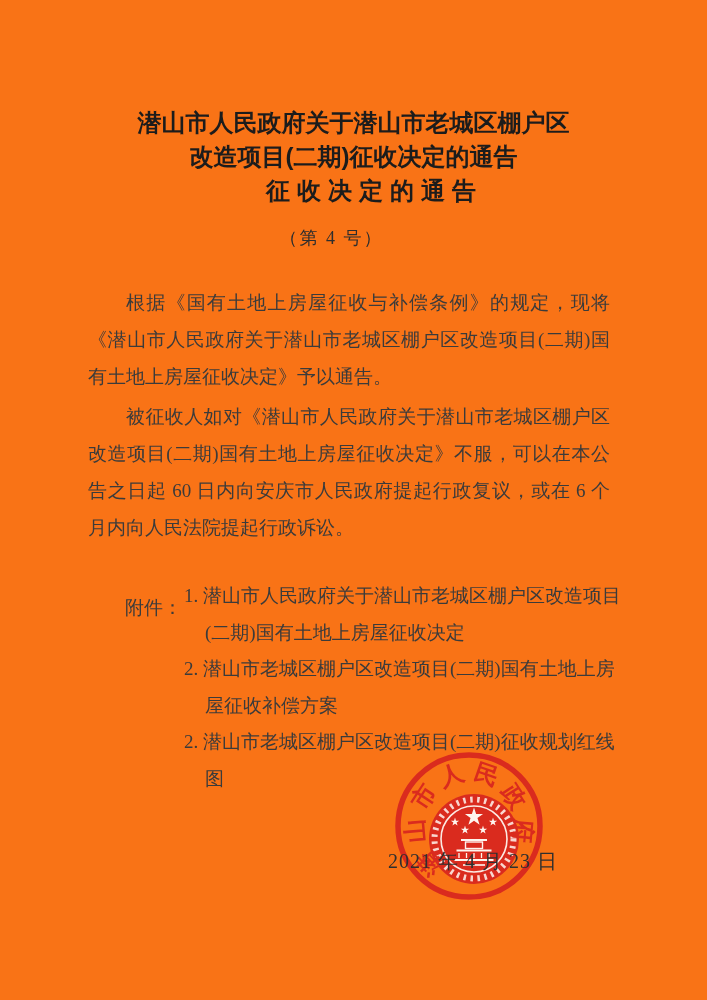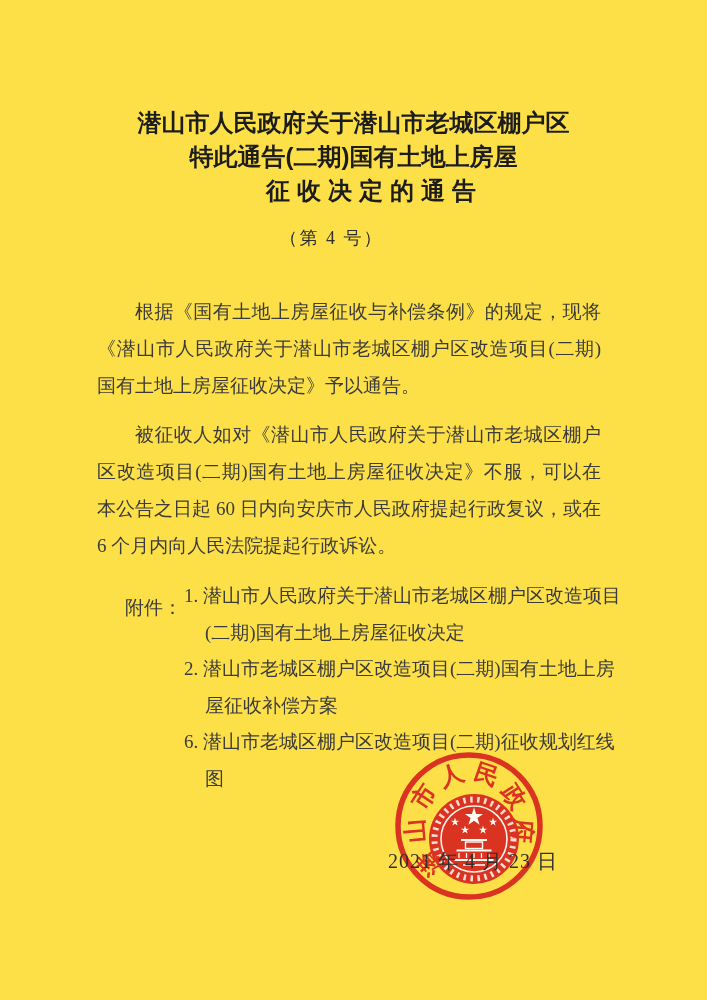--- a/index.html
+++ b/index.html
@@ -5,21 +5,21 @@
   html, body { margin: 0; padding: 0; }
   body {
     width: 707px; height: 1000px;
     background: #ffffff;
     position: relative;
     overflow: hidden;
     font-family: "Liberation Serif", "DejaVu Serif", serif;
   }
   .page {
     position: absolute; inset: 0;
-    background: #fde047;
+    background: #f97316;
   }
   
   .title {
     position: absolute; top: 106px; left: 0; width: 707px;
     text-align: center;
     font-family: "Liberation Sans", "DejaVu Sans", sans-serif;
     font-weight: 700;
     font-size: 24px;
     line-height: 34px;
     color: #1c1c1c;
@@ -36,21 +36,21 @@
     letter-spacing: 2px;
   }
   
   .bodytext {
     position: absolute; top: 281px; left: 85px; width: 528px;
     font-size: 19px;
     line-height: 37px;
     color: #3b3b3b;
     text-align: justify;
   }
-  .bodytext p { margin: 12px; text-indent: 2em; }
+  .bodytext p { margin: 3px; text-indent: 2em; }
   
   .attachments {
     position: absolute; top: 578px; left: 125px;
     display: flex; align-items: flex-start;
     font-size: 19px;
     line-height: 36.5px;
     color: #3b3b3b;
   }
   .att-label { flex: none; white-space: nowrap; margin-top: 12px; }
   .att-list { width: 445px; margin-left: 2px; }
@@ -78,37 +78,37 @@
     z-index: 5;
   }
 </style>
 </head>
 <body>
 
 <div class="page">
 
   <h1 class="title">
     <span class="tline">潜山市人民政府关于潜山市老城区棚户区</span>
-    <span class="tline">特此通告(二期)国有土地上房屋</span>
+    <span class="tline">改造项目(二期)征收决定的通告</span>
     <span class="tline">征收决定的通告</span>
   </h1>
 
   <div class="docnum">（第 4 号）</div>
 
   <div class="bodytext">
     <p>根据《国有土地上房屋征收与补偿条例》的规定，现将《潜山市人民政府关于潜山市老城区棚户区改造项目(二期)国有土地上房屋征收决定》予以通告。</p>
     <p>被征收人如对《潜山市人民政府关于潜山市老城区棚户区改造项目(二期)国有土地上房屋征收决定》不服，可以在本公告之日起 60 日内向安庆市人民政府提起行政复议，或在 6 个月内向人民法院提起行政诉讼。</p>
   </div>
 
   <div class="attachments">
     <div class="att-label">附件：</div>
     <div class="att-list">
       <div class="att-item">1. 潜山市人民政府关于潜山市老城区棚户区改造项目(二期)国有土地上房屋征收决定</div>
       <div class="att-item">2. 潜山市老城区棚户区改造项目(二期)国有土地上房屋征收补偿方案</div>
-      <div class="att-item">6. 潜山市老城区棚户区改造项目(二期)征收规划红线图</div>
+      <div class="att-item">2. 潜山市老城区棚户区改造项目(二期)征收规划红线图</div>
     </div>
   </div>
 
   <div class="seal">
     <svg viewBox="-77 -77 154 166" xmlns="http://www.w3.org/2000/svg">
       <defs>
         <path id="star-shape" d="M0,-1 L0.224,-0.309 L0.951,-0.309 L0.363,0.118 L0.588,0.809 L0,0.382 L-0.588,0.809 L-0.363,0.118 L-0.951,-0.309 L-0.224,-0.309 Z"></path>
       </defs>
 
       <circle cx="0" cy="0" r="71" fill="none" stroke="#d8261f" stroke-width="5.5"></circle>

